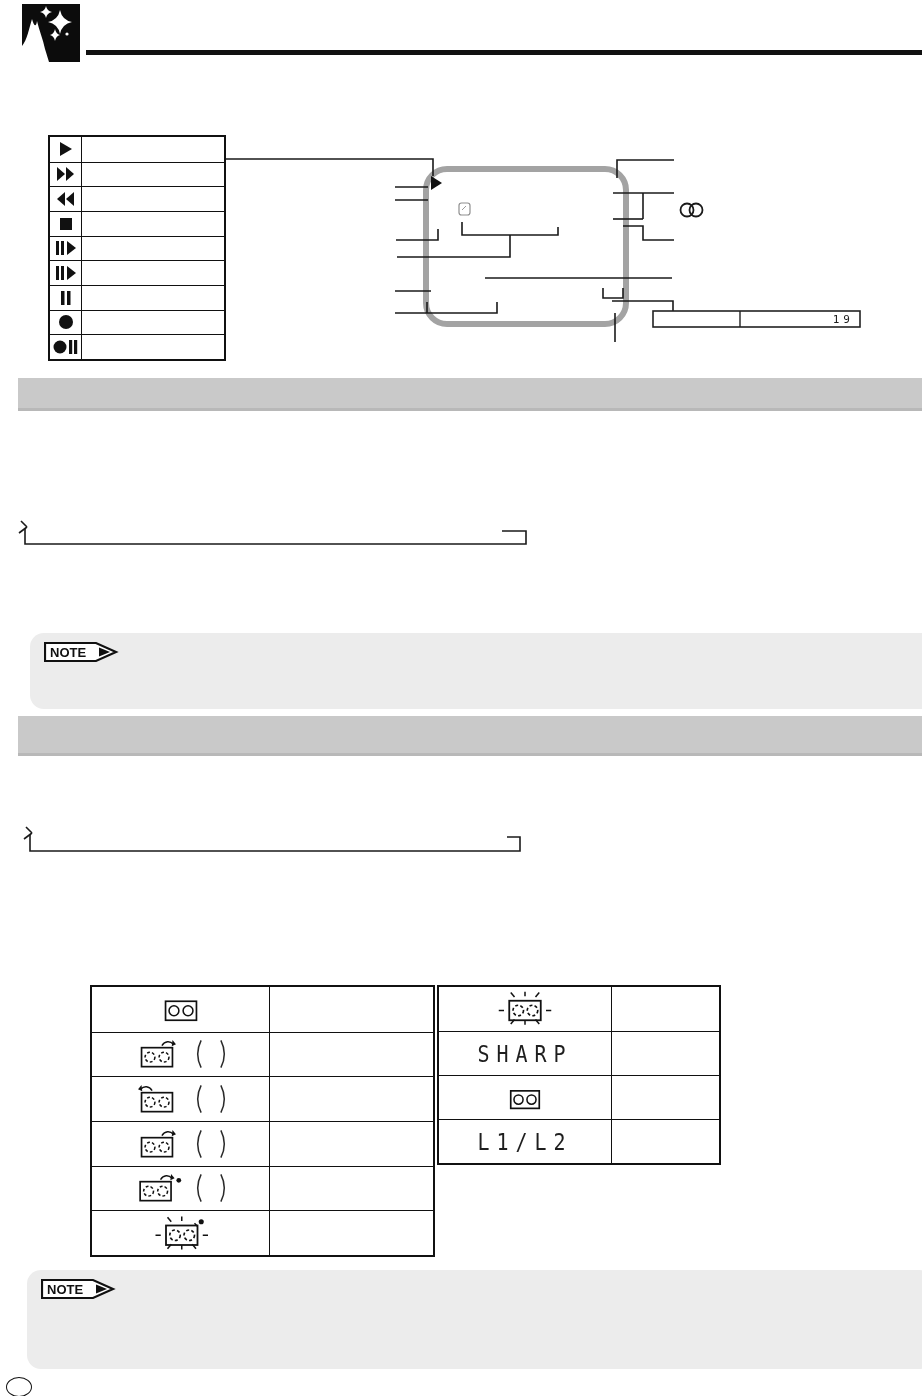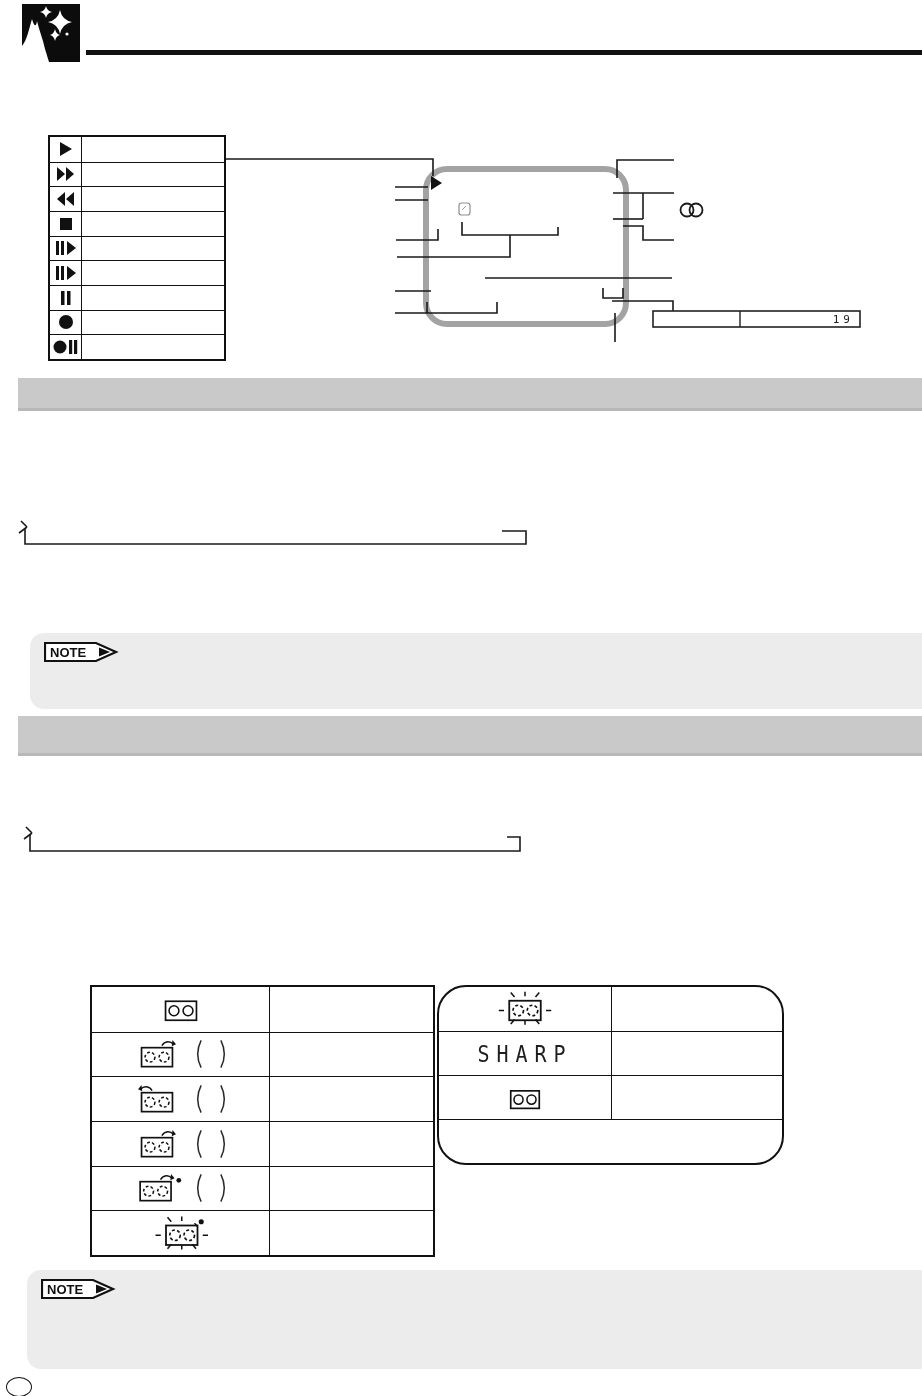--- a/index.html
+++ b/index.html
@@ -29,21 +29,21 @@
   .note{background:#ececec;border-radius:14px;padding-left:38px;}
   .note1{left:30px;top:633px;width:880px;height:76px;}
   .note2{left:27px;top:1270px;width:868px;height:99px;}
   .note-tag{left:14px;top:8px;width:84px;height:22px;position:absolute;}
   
   .pageref-text{left:792px;top:312px;width:62px;height:15px;line-height:15px;text-align:right;
       font-family:"DejaVu Sans Mono",monospace;font-size:11px;letter-spacing:4px;color:#1c1c1c;}
   
   .stable{border:2.2px solid #111;box-sizing:border-box;background:#fff;display:grid;}
   .stable-left{left:90px;top:985px;width:345px;height:272px;grid-template-rows:repeat(6,1fr);}
-  .stable-right{left:437px;top:985px;width:347px;height:180px;grid-template-rows:repeat(4,1fr);border-radius:29px;}
+  .stable-right{left:437px;top:985px;width:284px;height:180px;grid-template-rows:repeat(4,1fr);}
   .srow{display:flex;border-top:1.6px solid #111;}
   .srow:first-child{border-top:none;}
   .sicon-cell{width:177px;border-right:1.6px solid #111;display:flex;align-items:center;justify-content:center;gap:9px;}
   .stable-right .sicon-cell{width:172px;}
   .slabel-cell{flex:1;font-size:11px;padding-left:5px;display:flex;align-items:center;}
   .seg{font-family:"DejaVu Sans Mono",monospace;font-size:20px;letter-spacing:7px;color:#1e1e1e;
        transform:scaleY(1.12);font-weight:400;white-space:nowrap;}
   
   .page-ellipse{left:6px;top:1377px;width:24px;height:18px;border:1.6px solid #111;border-radius:50%;}
   svg{display:block;}
@@ -350,17 +350,20 @@
     <div class="sicon-cell">
       <svg width="48" height="32" viewBox="0 0 74 46">
         <rect x="15" y="12" width="44" height="27" fill="none" stroke="#111" stroke-width="2.6"></rect>
         <circle cx="27" cy="25.5" r="7" fill="none" stroke="#111" stroke-width="2.4"></circle>
         <circle cx="47" cy="25.5" r="7" fill="none" stroke="#111" stroke-width="2.4"></circle>
       </svg>
     </div>
     <div class="slabel-cell"></div>
   </div>
   <div class="srow">
+    <div class="sicon-cell">
+      <span class="seg">L1/L2</span>
+    </div>
     <div class="slabel-cell"></div>
   </div>
 </div>
 
 <div class="abs page-ellipse"></div>
 
 </body></html>

